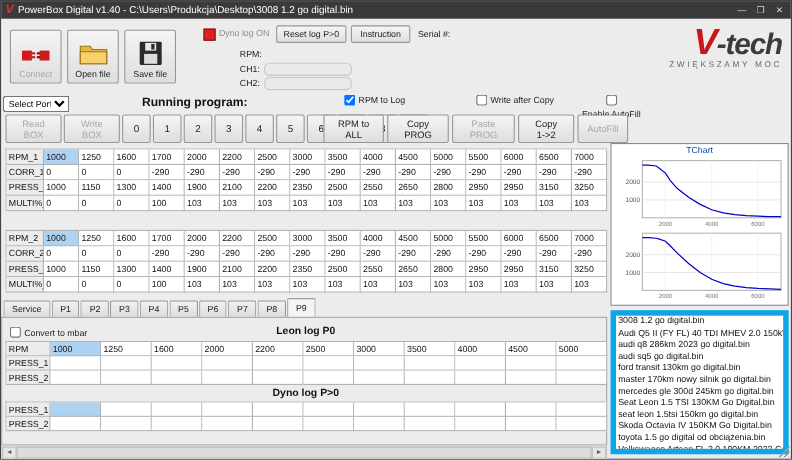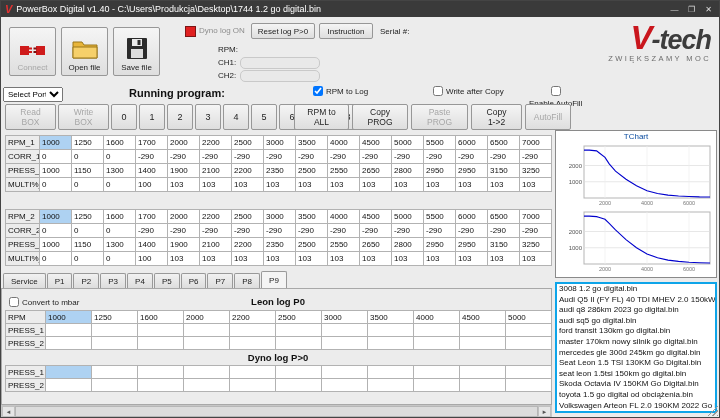--- a/index.html
+++ b/index.html
@@ -70,35 +70,35 @@
              border:1px solid #c6c6c6; box-sizing:border-box; display:flex; }
   .sb-arrow { width:13px; display:flex; align-items:center; justify-content:center; font-size:6px; color:#555;
               background:#e6e6e6; border:1px solid #c0c0c0; box-sizing:border-box; }
   .sb-thumb { flex:1; background:#dcdcdc; border:1px solid #b6b6b6; box-sizing:border-box; }
 
   
   .chart-box { position:absolute; left:554px; top:129px; width:162px; height:148px; background:#fff;
                border:1px solid #8a8a8a; box-sizing:border-box; }
   .chart-title { font-size:8px; color:#084a9e; text-align:center; margin-top:1px; }
   .file-list { position:absolute; left:554px; top:281px; width:162px; height:131px; background:#fff;
-               border:2px solid #0ea5e9; box-sizing:border-box; overflow:hidden; }
+               border:5px solid #0ea5e9; box-sizing:border-box; overflow:hidden; }
   .file-item { height:10.6px; line-height:10.6px; font-size:8px; color:#111; white-space:nowrap;
                overflow:hidden; padding:0 2px; }
   .grip { position:absolute; right:1px; bottom:1px; width:13px; height:13px;
           background:repeating-linear-gradient(135deg, transparent 0 2px, #9a9a9a 2px 3px);
           clip-path:polygon(100% 0, 100% 100%, 0 100%); }
 </style>
 </head>
 <body>
 
 <div class="window">
 
   <div class="titlebar">
     <span class="tb-icon">V</span>
-    <span class="tb-title">PowerBox Digital v1.40 - C:\Users\Produkcja\Desktop\1744 1.2 go digital.bin</span>
+    <span class="tb-title">PowerBox Digital v1.40 - C:\Users\Produkcja\Desktop\3008 1.2 go digital.bin</span>
     <div class="win-controls">
       <span class="win-btn">—</span>
       <span class="win-btn">❐</span>
       <span class="win-btn">✕</span>
     </div>
   </div>
 
   <button class="btn tool-btn" style="left:8px; top:26px;" disabled="">
     <span>
       <svg width="28" height="22" viewBox="0 0 28 22">

